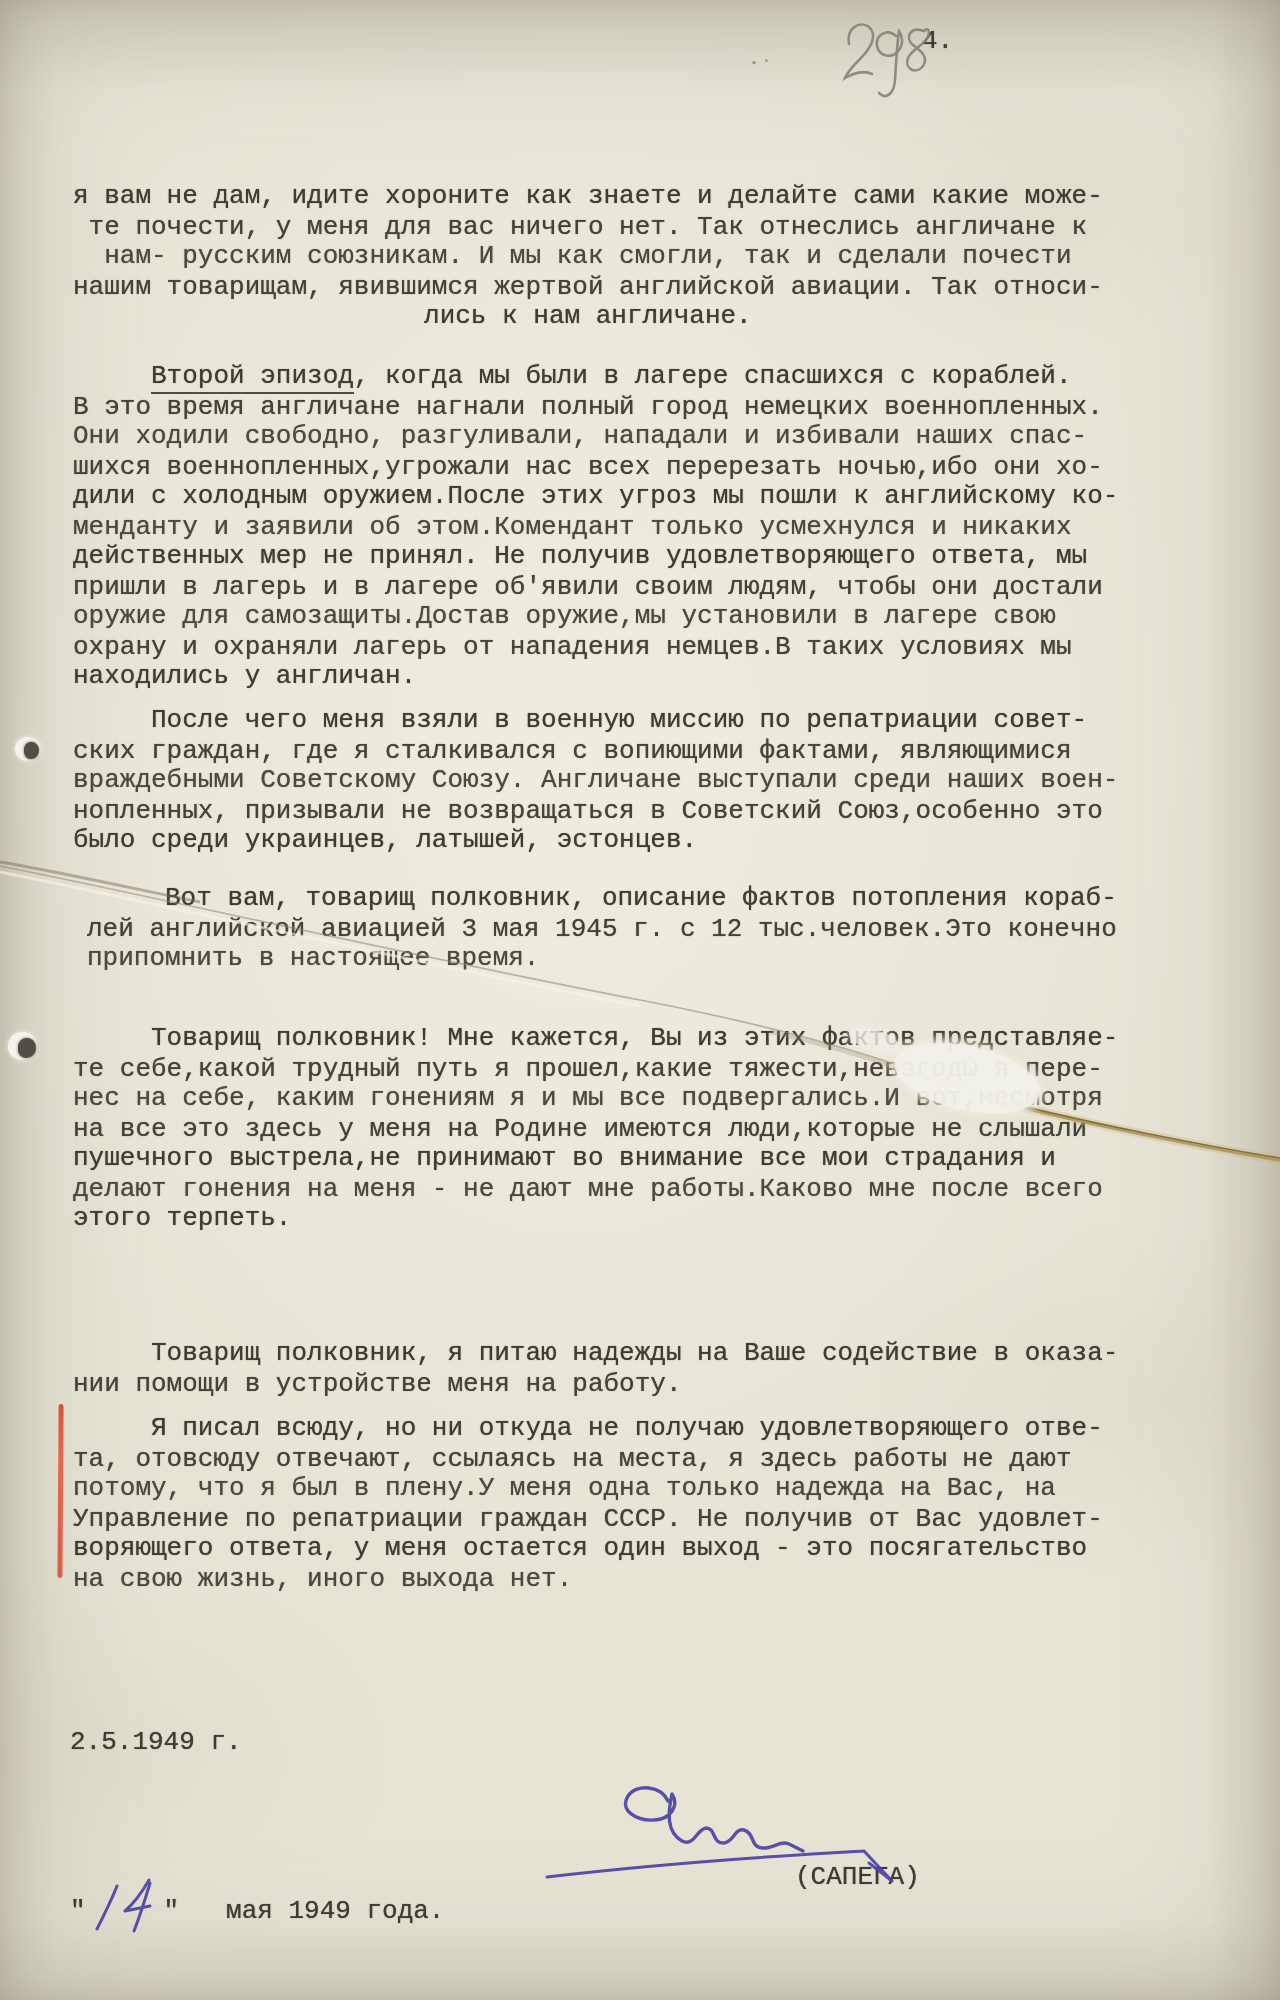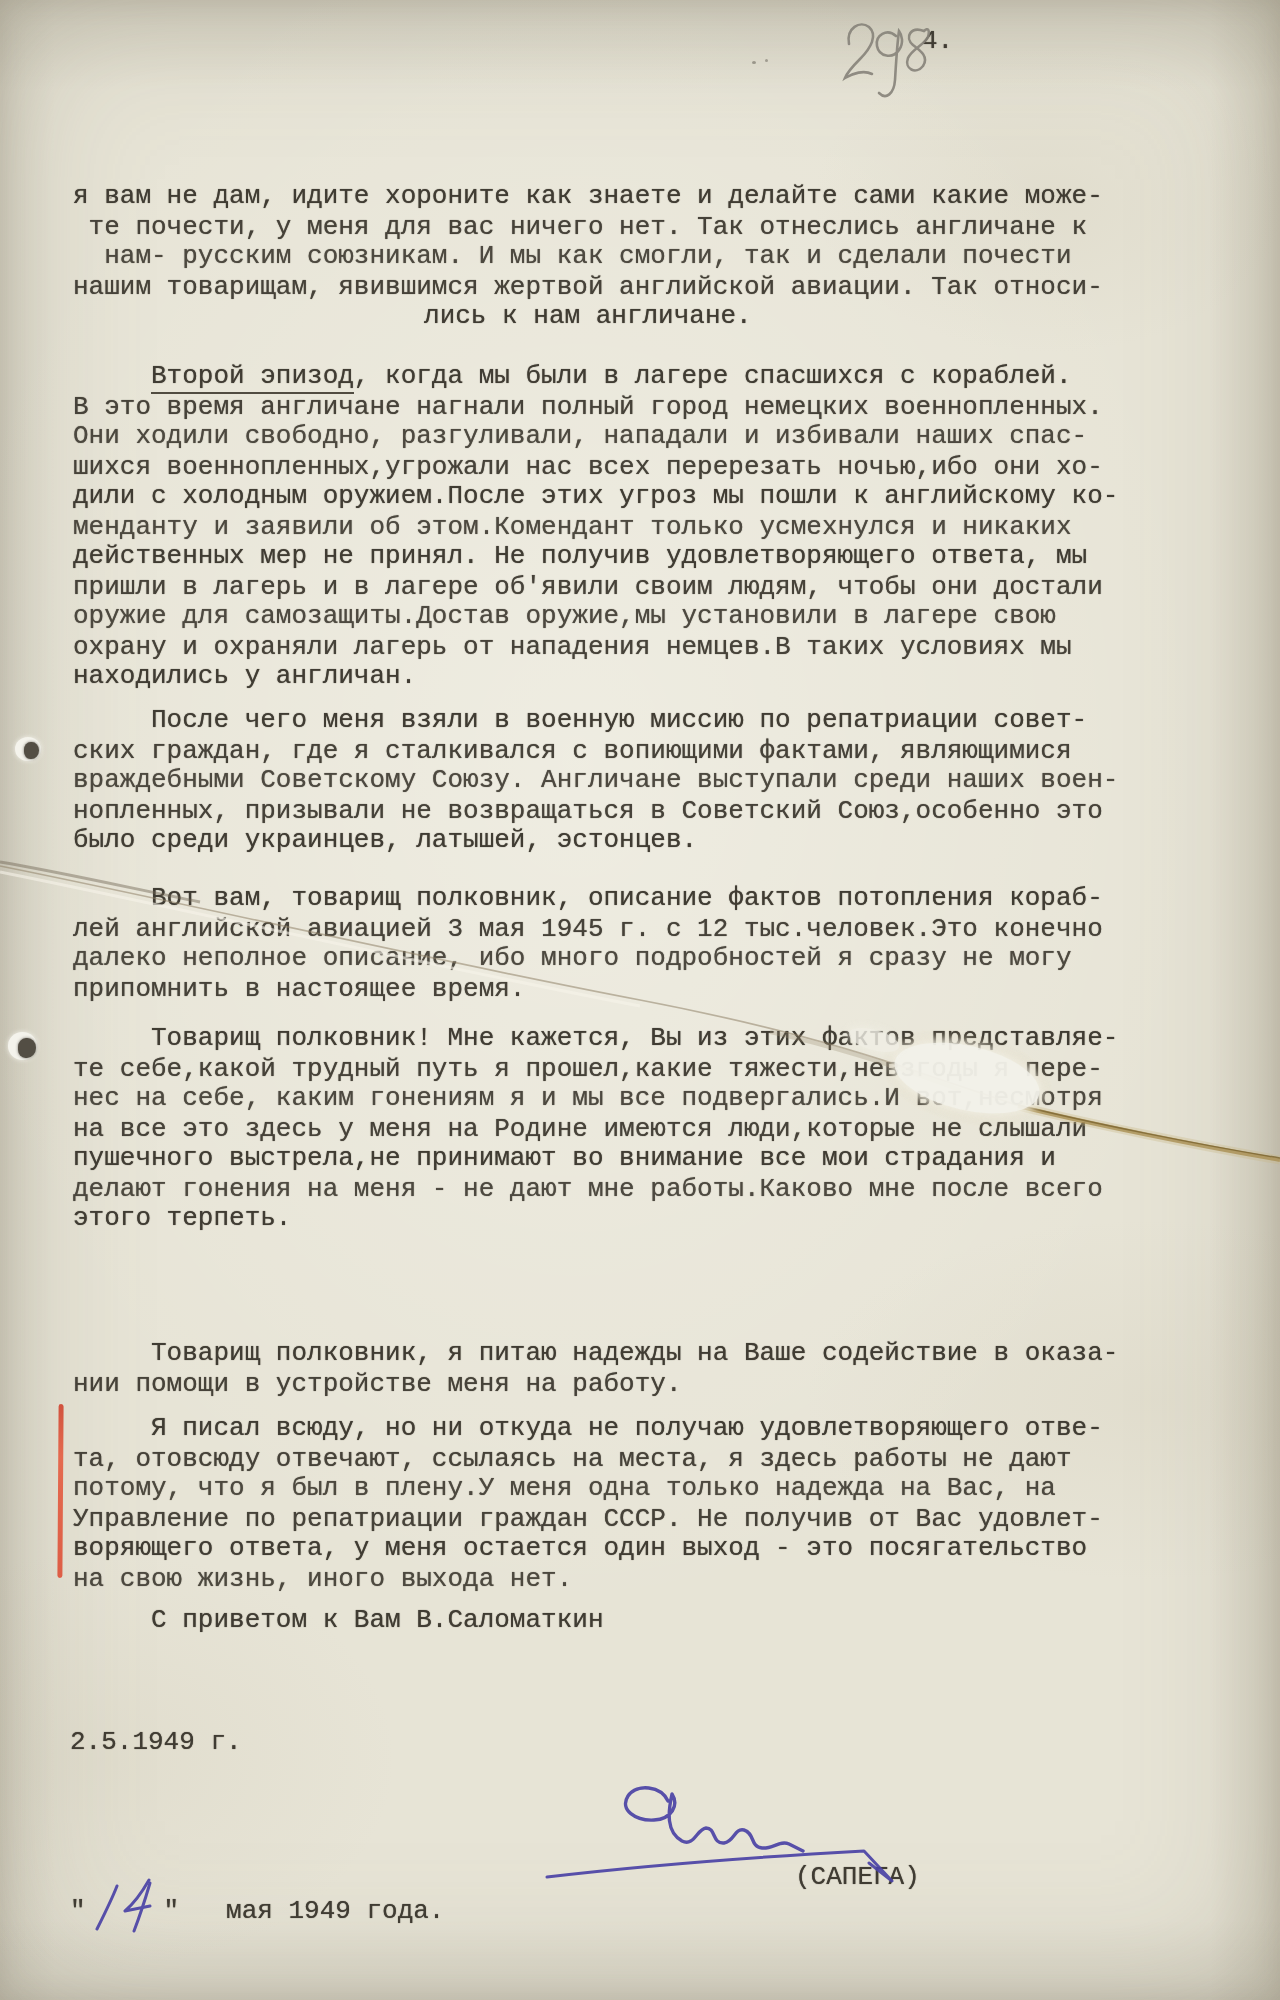--- a/index.html
+++ b/index.html
@@ -21,21 +21,21 @@
   .para,.single{
     position:absolute;left:73px;font-size:26px;line-height:30px;
     color:#403c33;white-space:pre;
     text-shadow:0 0 1px rgba(64,59,48,0.85);
     letter-spacing:0;
   }
   .line{height:30px;white-space:pre;}
   .line:nth-child(2n){transform:translateY(0.6px);opacity:.96;}
   .line:nth-child(3n){opacity:.92;}
   .u{border-bottom:2.5px solid rgba(64,59,48,0.9);padding-bottom:1px;margin-top:40px;}
-  .p1{top:181px;text-align:center;}.p2{top:361px;}.p3{top:705px;}.p4{top:883px;}
+  .p1{top:181px;text-align:center;}.p2{top:361px;}.p3{top:705px;}.p4{top:883px;margin-left:14px;}
   .p5{top:1023px;}.p6{top:1268px;}.p7{top:1338px;}.p8{top:1413px;}
   .closing{top:1605px;}
   .address{top:1650px;left:516px;line-height:33px;}
   .address .line{height:33px;}
   .date1{top:1727px;left:70px;}
   .verno{top:1800px;left:216px;}
   .sapega{top:1862px;left:795px;font-family:Liberation Mono, monospace;}
   .bdate{top:1896px;left:70px;}
   .pagenum{top:26px;left:922px;}
   svg.overlay{position:absolute;left:0;top:0;pointer-events:none;}
@@ -82,26 +82,25 @@
       <path d="M896,36 C887,28 875,35 877,46 C879,57 893,59 899,50 C904,43 902,35 899,31 C897,45 896,64 895,80 C894,94 886,100 879,93"></path>
       <path d="M924,31 C911,26 904,37 913,45 C921,51 929,57 923,66 C916,75 904,69 908,58 C912,49 924,45 928,37 C930,30 928,27 924,31"></path>
     </g>
   </svg>
 
   <div class="single pagenum">4.</div>
 
   <div class="para p1"><div class="line">я вам не дам, идите хороните как знаете и делайте сами какие може-</div><div class="line">те почести, у меня для вас ничего нет. Так отнеслись англичане к</div><div class="line">нам- русским союзникам. И мы как смогли, так и сделали почести</div><div class="line">нашим товарищам, явившимся жертвой английской авиации. Так относи-</div><div class="line">лись к нам англичане.</div></div>
   <div class="para p2"><div class="line"><span>     </span><span class="u">Второй эпизод</span><span>, когда мы были в лагере спасшихся с кораблей.</span></div><div class="line">В это время англичане нагнали полный город немецких военнопленных.</div><div class="line">Они ходили свободно, разгуливали, нападали и избивали наших спас-</div><div class="line">шихся военнопленных,угрожали нас всех перерезать ночью,ибо они хо-</div><div class="line">дили с холодным оружием.После этих угроз мы пошли к английскому ко-</div><div class="line">менданту и заявили об этом.Комендант только усмехнулся и никаких</div><div class="line">действенных мер не принял. Не получив удовлетворяющего ответа, мы</div><div class="line">пришли в лагерь и в лагере об'явили своим людям, чтобы они достали</div><div class="line">оружие для самозащиты.Достав оружие,мы установили в лагере свою</div><div class="line">охрану и охраняли лагерь от нападения немцев.В таких условиях мы</div><div class="line">находились у англичан.</div></div>
   <div class="para p3"><div class="line">     После чего меня взяли в военную миссию по репатриации совет-</div><div class="line">ских граждан, где я сталкивался с вопиющими фактами, являющимися</div><div class="line">враждебными Советскому Союзу. Англичане выступали среди наших воен-</div><div class="line">нопленных, призывали не возвращаться в Советский Союз,особенно это</div><div class="line">было среди украинцев, латышей, эстонцев.</div></div>
-  <div class="para p4"><div class="line">     Вот вам, товарищ полковник, описание фактов потопления кораб-</div><div class="line">лей английской авиацией 3 мая 1945 г. с 12 тыс.человек.Это конечно</div><div class="line">далеко неполное описание, ибо много подробностей я сразу не могу</div><div class="line">припомнить в настоящее время.</div></div>
+  <div class="para p4"><div class="line">     Вот вам, товарищ полковник, описание фактов потопления кораб-</div><div class="line">лей английской авиацией 3 мая 1945 г. с 12 тыс.человек.Это конечно</div><div class="line">припомнить в настоящее время.</div></div>
   <div class="para p5"><div class="line">     Товарищ полковник! Мне кажется, Вы из этих фактов представляе-</div><div class="line">те себе,какой трудный путь я прошел,какие тяжести,невзгоды я пере-</div><div class="line">нес на себе, каким гонениям я и мы все подвергались.И вот,несмотря</div><div class="line">на все это здесь у меня на Родине имеются люди,которые не слышали</div><div class="line">пушечного выстрела,не принимают во внимание все мои страдания и</div><div class="line">делают гонения на меня - не дают мне работы.Каково мне после всего</div><div class="line">этого терпеть.</div></div>
   <div class="para p7"><div class="line">     Товарищ полковник, я питаю надежды на Ваше содействие в оказа-</div><div class="line">нии помощи в устройстве меня на работу.</div></div>
   <div class="para p8"><div class="line">     Я писал всюду, но ни откуда не получаю удовлетворяющего отве-</div><div class="line">та, отовсюду отвечают, ссылаясь на места, я здесь работы не дают</div><div class="line">потому, что я был в плену.У меня одна только надежда на Вас, на</div><div class="line">Управление по репатриации граждан СССР. Не получив от Вас удовлет-</div><div class="line">воряющего ответа, у меня остается один выход - это посягательство</div><div class="line">на свою жизнь, иного выхода нет.</div></div>
 
-  <div class="para closing"><div class="line">     С приветом к Вам В.Саломаткин</div></div>
   <div class="single date1">2.5.1949 г.</div>
   <div class="single sapega">(САПЕГА)</div>
   <div class="single bdate">"     "   мая 1949 года.</div>
 
   <svg class="overlay sig" width="1280" height="2000">
     <g fill="none" stroke="#4b43a6" stroke-linecap="round" stroke-linejoin="round" opacity="0.92">
       <path stroke-width="3.4" d="M668,1801 C661,1786 637,1783 628,1796 C619,1810 636,1821 654,1820 C672,1819 679,1805 672,1794 C668,1812 666,1832 682,1841 C694,1847 697,1829 706,1828 C716,1828 712,1844 724,1843 C735,1841 734,1828 744,1830 C755,1833 750,1847 762,1848 C773,1849 780,1840 789,1844 L803,1851"></path>
       <path stroke-width="3" d="M547,1877 C640,1866 755,1857 864,1851 L892,1881 L869,1863"></path>
     </g>
   </svg>

